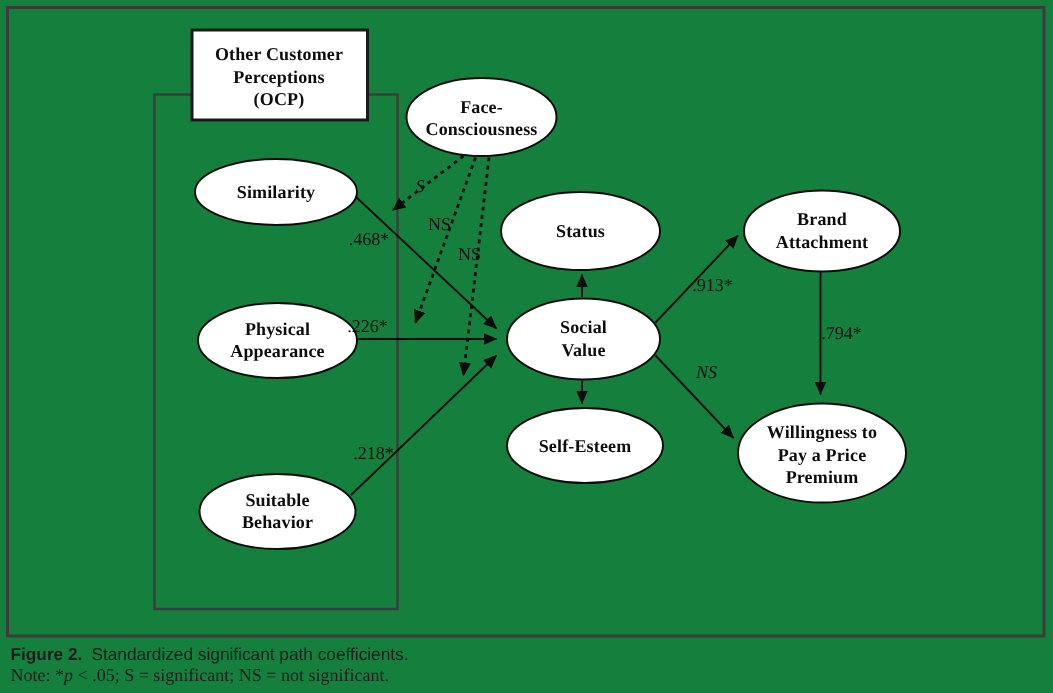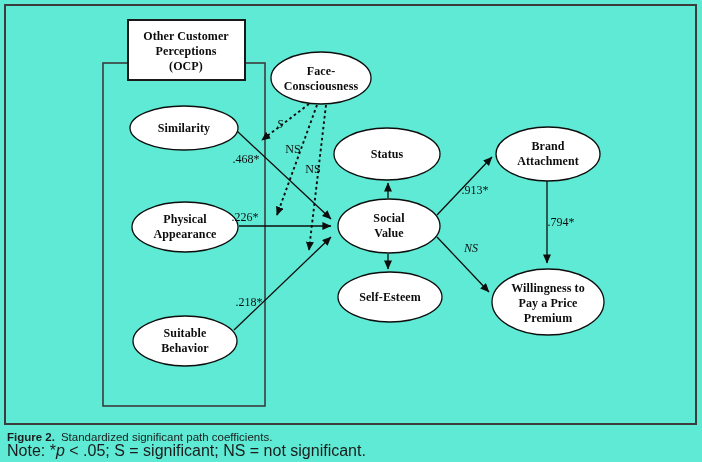--- a/index.html
+++ b/index.html
@@ -1,37 +1,37 @@
 <!DOCTYPE html>
 <html><head>
 <meta charset="utf-8">
 <style>
   html,body{margin:0;padding:0;background:#ffffff;}
   .page{
     position:relative;
     width:702px;height:462px;
-    background:#5eead4;
+    background:#15803d;
     font-family:"Liberation Serif", serif;
     overflow:hidden;
   }
   svg text{
     font-family:"Liberation Serif", serif;
     fill:#0d0d0d;
   }
   .node-label{font-size:12px;font-weight:700;letter-spacing:.1px;}
   .coef-label{font-size:12px;font-weight:400;}
   .coef-italic{font-size:12px;font-style:italic;}
   .caption{
     position:absolute;left:7px;top:430px;
     font-family:"Liberation Sans", sans-serif;
     color:#1c1c1c;
   }
   .cap-line1{font-size:11.5px;line-height:14px;}
   .cap-line1 .cap-fig{font-weight:700;margin-right:6px;margin-top:28px;}
-  .cap-line2{font-size:16px;line-height:13px;}
+  .cap-line2{font-size:12px;line-height:13px;font-family:Liberation Serif, serif;}
 </style>
 </head>
 <body>
 
 <div class="page">
 
   <svg width="702" height="430" viewBox="0 0 702 430">
     <defs>
       <marker id="ah" markerUnits="userSpaceOnUse" markerWidth="11" markerHeight="9" refX="8.6" refY="4" orient="auto">
         <path d="M0,0 L9,4 L0,8 z" fill="#0d0d0d"></path>

